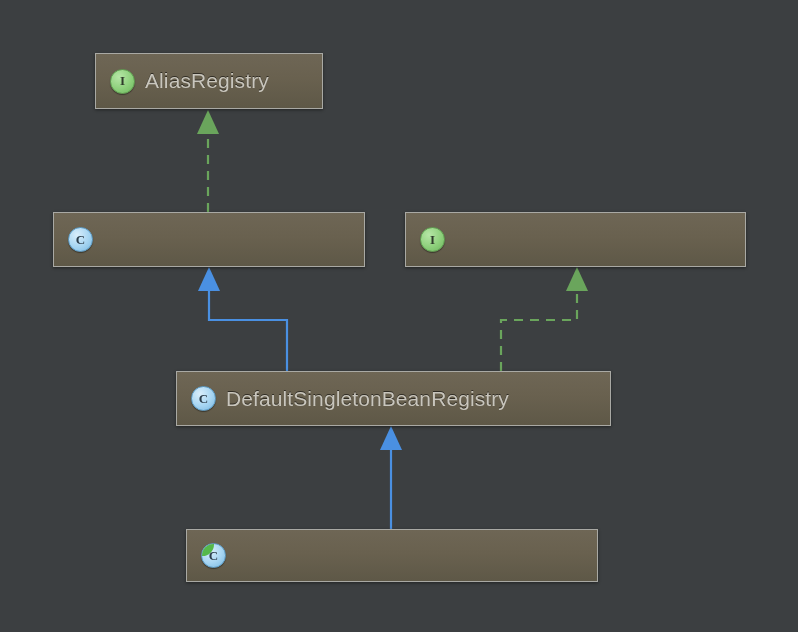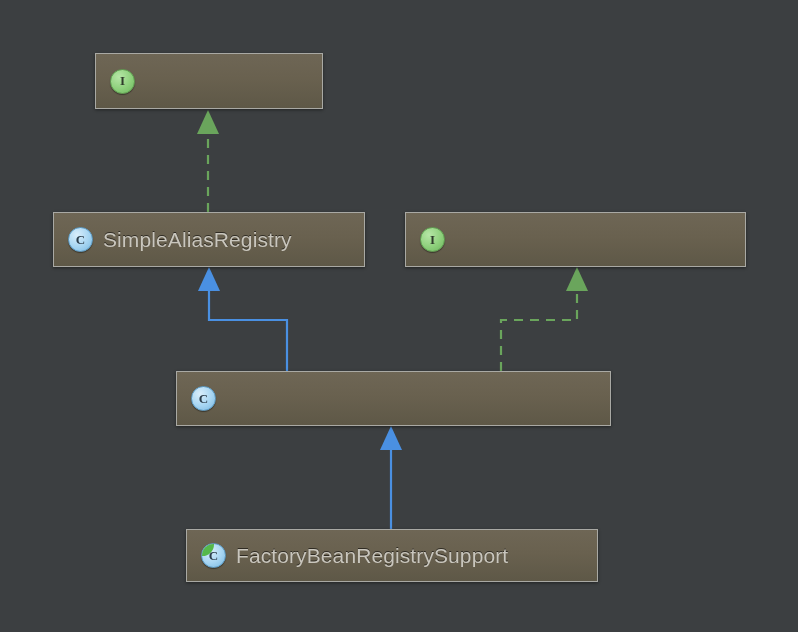--- a/index.html
+++ b/index.html
@@ -98,36 +98,36 @@
 
      DefaultSingletonBeanRegistry --&gt;
     <g>
       <line x1="391" y1="529" x2="391" y2="449" stroke="#4a90e2" stroke-width="2.2"></line>
       <polygon points="391,426 380,450 402,450" fill="#4a90e2"></polygon>
     </g>
   </svg>
 
   <div class="node" style="left:95px;top:53px;width:228px;height:56px;">
     <span class="icon icon-interface">I</span>
+    <span class="node-label">AliasRegistry</span>
   </div>
 
   <div class="node" style="left:53px;top:212px;width:312px;height:55px;">
     <span class="icon icon-class">C</span>
-    <span class="node-label">SimpleAliasRegistry</span>
   </div>
 
   <div class="node" style="left:405px;top:212px;width:341px;height:55px;">
     <span class="icon icon-interface">I</span>
   </div>
 
   <div class="node" style="left:176px;top:371px;width:435px;height:55px;">
     <span class="icon icon-class">C</span>
+    <span class="node-label">DefaultSingletonBeanRegistry</span>
   </div>
 
   <div class="node" style="left:186px;top:529px;width:412px;height:53px;">
     <span class="icon icon-abstract-class">
       <span class="wedge"></span>
       <span class="glyph">C</span>
     </span>
-    <span class="node-label">FactoryBeanRegistrySupport</span>
   </div>
 
 </div>
 
 </body></html>

